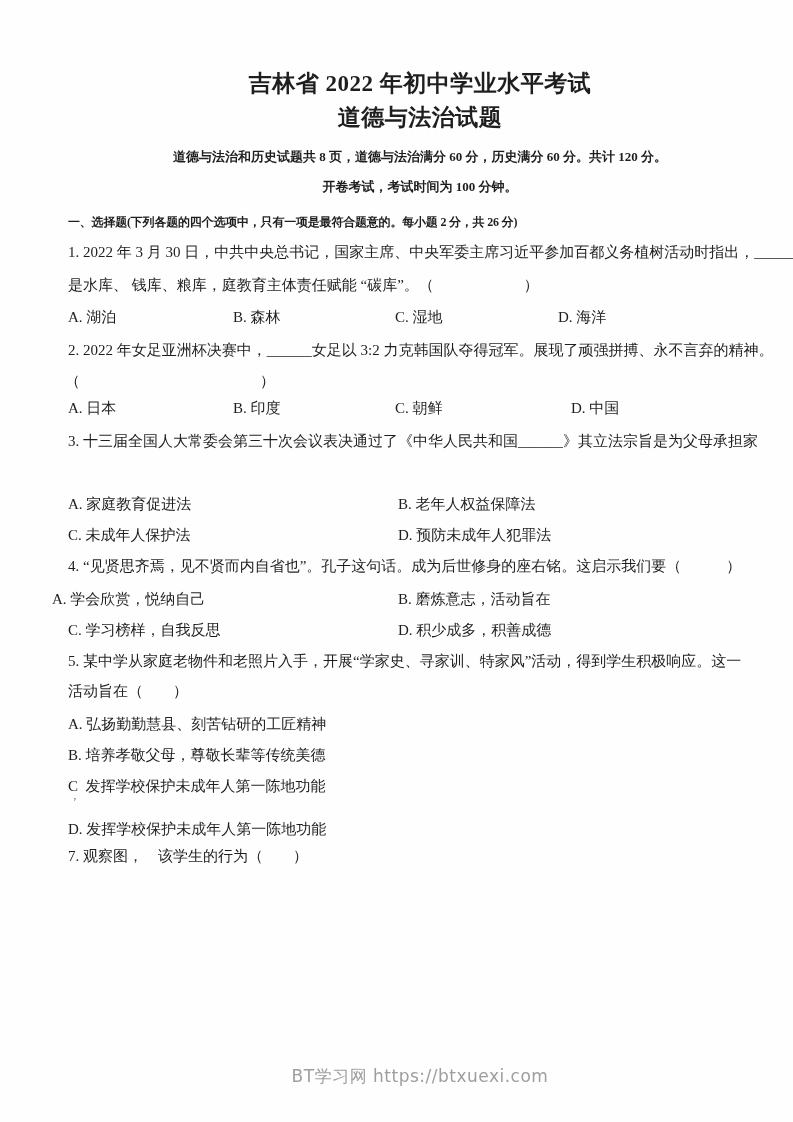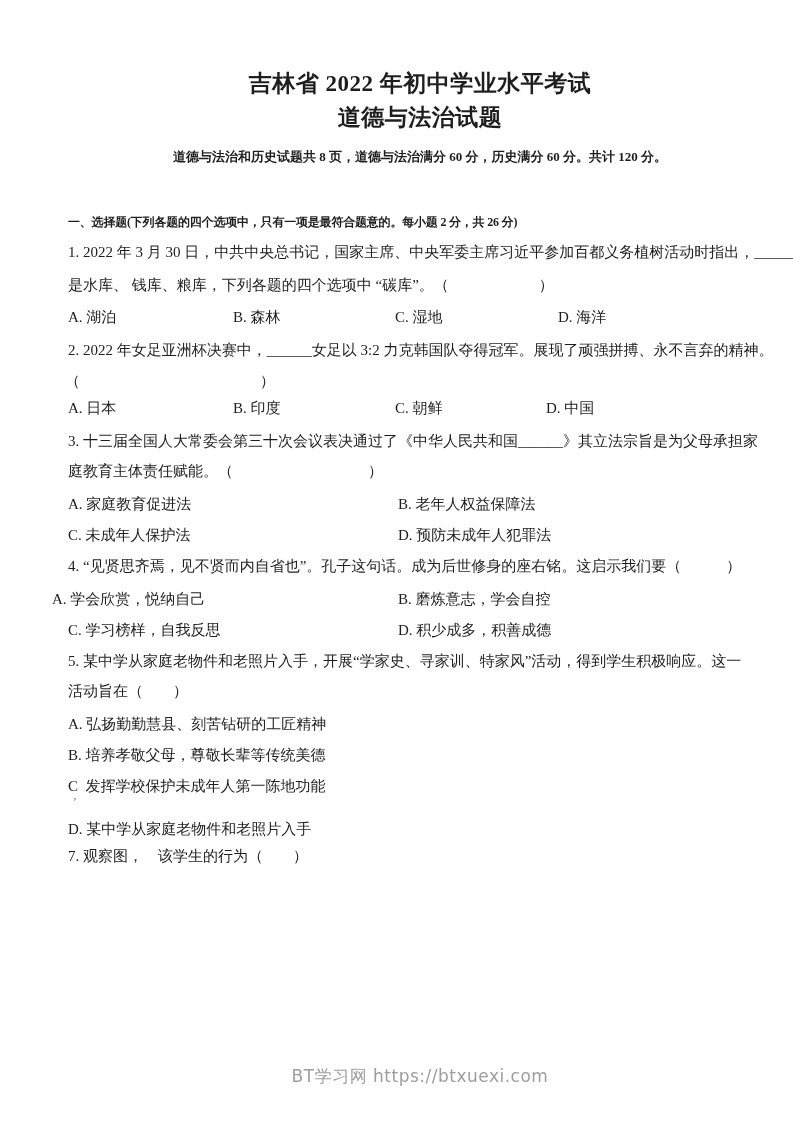--- a/index.html
+++ b/index.html
@@ -25,55 +25,55 @@
   .artifact{font-size:11px;color:#555;}
 </style>
 </head>
 <body>
 
 <div class="page">
 
   <div class="ln c b t" style="top:70px">吉林省 2022 年初中学业水平考试</div>
   <div class="ln c b t" style="top:104px">道德与法治试题</div>
   <div class="ln c b n" style="top:149px">道德与法治和历史试题共 8 页，道德与法治满分 60 分，历史满分 60 分。共计 120 分。</div>
+  <div class="ln c b n" style="top:179px">开卷考试，考试时间为 100 分钟。</div>
 
   <div class="ln b s" style="top:215px;left:68px">一、选择题(下列各题的四个选项中，只有一项是最符合题意的。每小题 2 分，共 26 分)</div>
 
   <div class="ln q" style="top:243px;left:68px">1. 2022 年 3 月 30 日，中共中央总书记，国家主席、中央军委主席习近平参加百都义务植树活动时指出，______</div>
-  <div class="ln q" style="top:276px;left:68px">是水库、 钱库、粮库，下列各题的四个选项中 “碳库”。（　　　　　　）</div>
+  <div class="ln q" style="top:276px;left:68px">是水库、 钱库、粮库，庭教育主体责任赋能 “碳库”。（　　　　　　）</div>
   <span class="ln q" style="top:308px;left:68px">A. 湖泊</span>
   <span class="ln q" style="top:308px;left:233px">B. 森林</span>
   <span class="ln q" style="top:308px;left:395px">C. 湿地</span>
   <span class="ln q" style="top:308px;left:558px">D. 海洋</span>
 
   <div class="ln q" style="top:341px;left:68px">2. 2022 年女足亚洲杯决赛中，______女足以 3:2 力克韩国队夺得冠军。展现了顽强拼搏、永不言弃的精神。</div>
   <div class="ln q" style="top:372px;left:65px">（　　　　　　　　　　　　）</div>
   <span class="ln q" style="top:399px;left:68px">A. 日本</span>
   <span class="ln q" style="top:399px;left:233px">B. 印度</span>
   <span class="ln q" style="top:399px;left:395px">C. 朝鲜</span>
-  <span class="ln q" style="top:399px;left:546px">D. 中国</span>
+  <span class="ln q" style="top:399px;left:571px">D. 中国</span>
 
   <div class="ln q" style="top:432px;left:68px">3. 十三届全国人大常委会第三十次会议表决通过了《中华人民共和国______》其立法宗旨是为父母承担家</div>
-  <div class="ln q" style="top:462px;left:68px">庭教育主体责任赋能。（　　　　　　　　　）</div>
   <span class="ln q" style="top:495px;left:68px">A. 家庭教育促进法</span>
   <span class="ln q" style="top:495px;left:398px">B. 老年人权益保障法</span>
   <span class="ln q" style="top:526px;left:68px">C. 未成年人保护法</span>
   <span class="ln q" style="top:526px;left:398px">D. 预防未成年人犯罪法</span>
 
   <div class="ln q" style="top:557px;left:68px">4. “见贤思齐焉，见不贤而内自省也”。孔子这句话。成为后世修身的座右铭。这启示我们要（　　　）</div>
   <span class="ln q" style="top:590px;left:52px">A. 学会欣赏，悦纳自己</span>
-  <span class="ln q" style="top:590px;left:398px">B. 磨炼意志，学会自控</span>
+  <span class="ln q" style="top:590px;left:398px">B. 磨炼意志，活动旨在</span>
   <span class="ln q" style="top:621px;left:68px">C. 学习榜样，自我反思</span>
   <span class="ln q" style="top:621px;left:398px">D. 积少成多，积善成德</span>
 
   <div class="ln q" style="top:652px;left:68px">5. 某中学从家庭老物件和老照片入手，开展“学家史、寻家训、特家风”活动，得到学生积极响应。这一</div>
   <div class="ln q" style="top:682px;left:68px">活动旨在（　　）</div>
   <div class="ln q" style="top:715px;left:68px">A. 弘扬勤勤慧县、刻苦钻研的工匠精神</div>
   <div class="ln q" style="top:777px;left:68px">C  发挥学校保护未成年人第一陈地功能</div>
   <div class="ln q" style="top:746px;left:68px">B. 培养孝敬父母，尊敬长辈等传统美德</div>
   <div class="ln artifact" style="top:795px;left:73px">’</div>
-  <div class="ln q" style="top:820px;left:68px">D. 某中学从家庭老物件和老照片入手</div>
+  <div class="ln q" style="top:820px;left:68px">D. 发挥学校保护未成年人第一陈地功能</div>
 
   <div class="ln q" style="top:847px;left:68px">7. 观察图，　该学生的行为（　　）</div>
 
   <div class="ln c wm" style="top:1066px">BT学习网 https://btxuexi.com</div>
 
 </div>
 
 </body></html>

